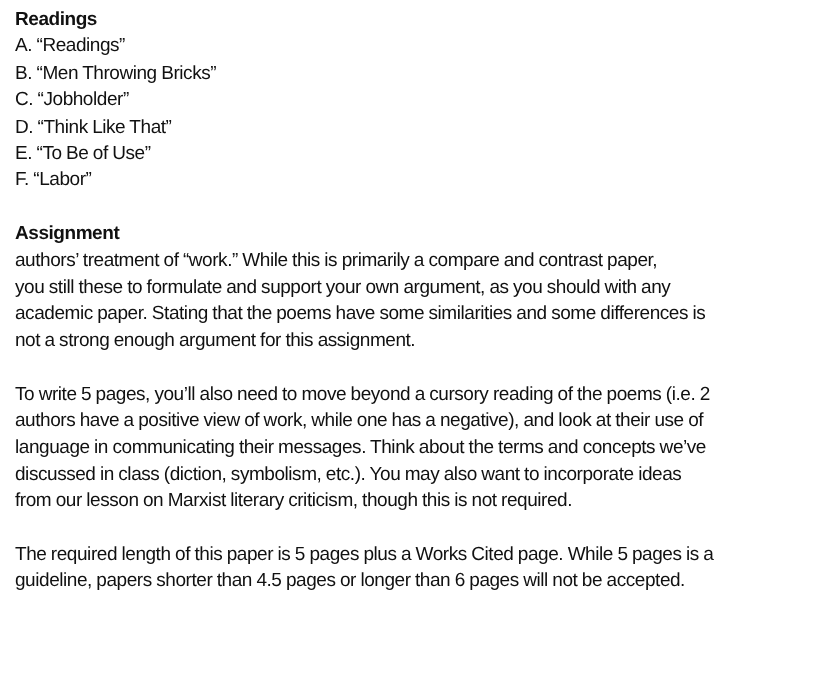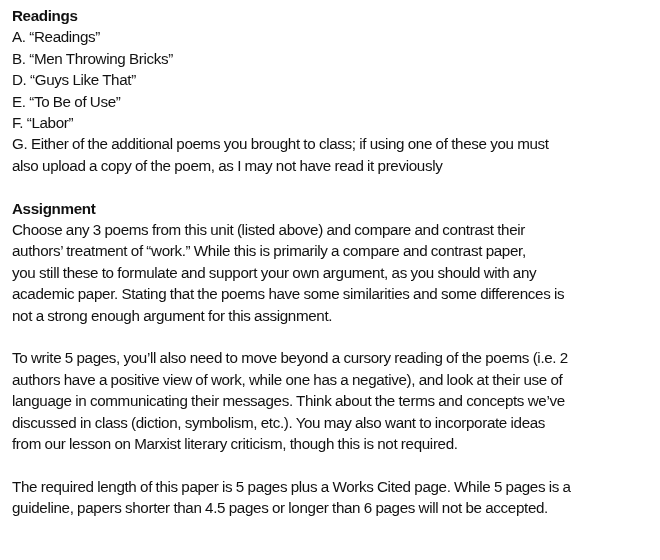--- a/index.html
+++ b/index.html
@@ -36,37 +36,33 @@
 </head>
 <body>
 
 <div class="page">
 
   <section>
     <div class="line heading">Readings</div>
     <div>
       <div class="line">A. “Readings”</div>
       <div class="line">B. “Men Throwing Bricks”</div>
-      <div class="line">D. “Guys Like That”</div>
+      <div class="line">C. “Jobholder”</div>
+      <div class="line">D. “Think Like That”</div>
       <div class="line">E. “To Be of Use”</div>
       <div class="line">F. “Labor”</div>
-      <div>
-        <div class="line">G. Either of the additional poems you brought to class; if using one of these you must</div>
-        <div class="line">also upload a copy of the poem, as I may not have read it previously</div>
-      </div>
     </div>
   </section>
 
   <div class="gap"></div>
 
   <section>
     <div class="line heading">Assignment</div>
 
     <div>
-      <div class="line">Choose any 3 poems from this unit (listed above) and compare and contrast their</div>
       <div class="line">authors’ treatment of  “work.”  While this is primarily a compare and contrast paper,</div>
       <div class="line">you still these to formulate and support your own argument, as you should with any</div>
       <div class="line">academic paper. Stating that the poems have some similarities and some differences is</div>
       <div class="line">not a strong enough argument for this assignment.</div>
     </div>
 
     <div class="gap"></div>
 
     <div>
       <div class="line">To write 5 pages, you’ll also need to move beyond a cursory reading of the poems (i.e. 2</div>

